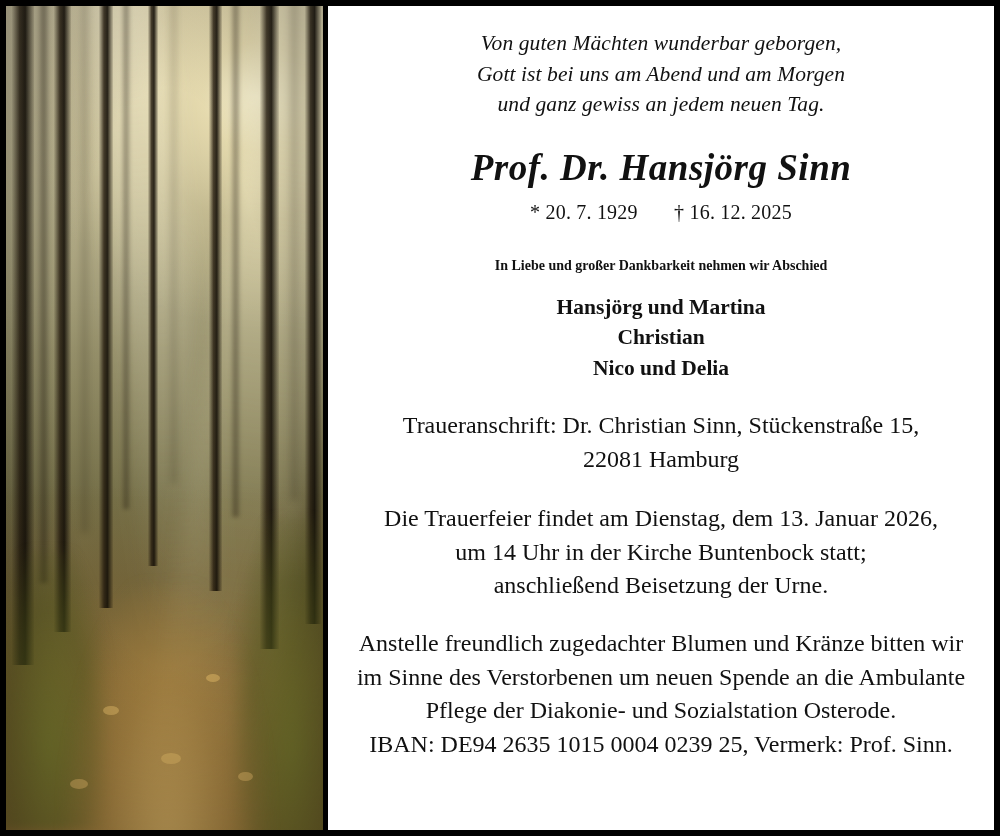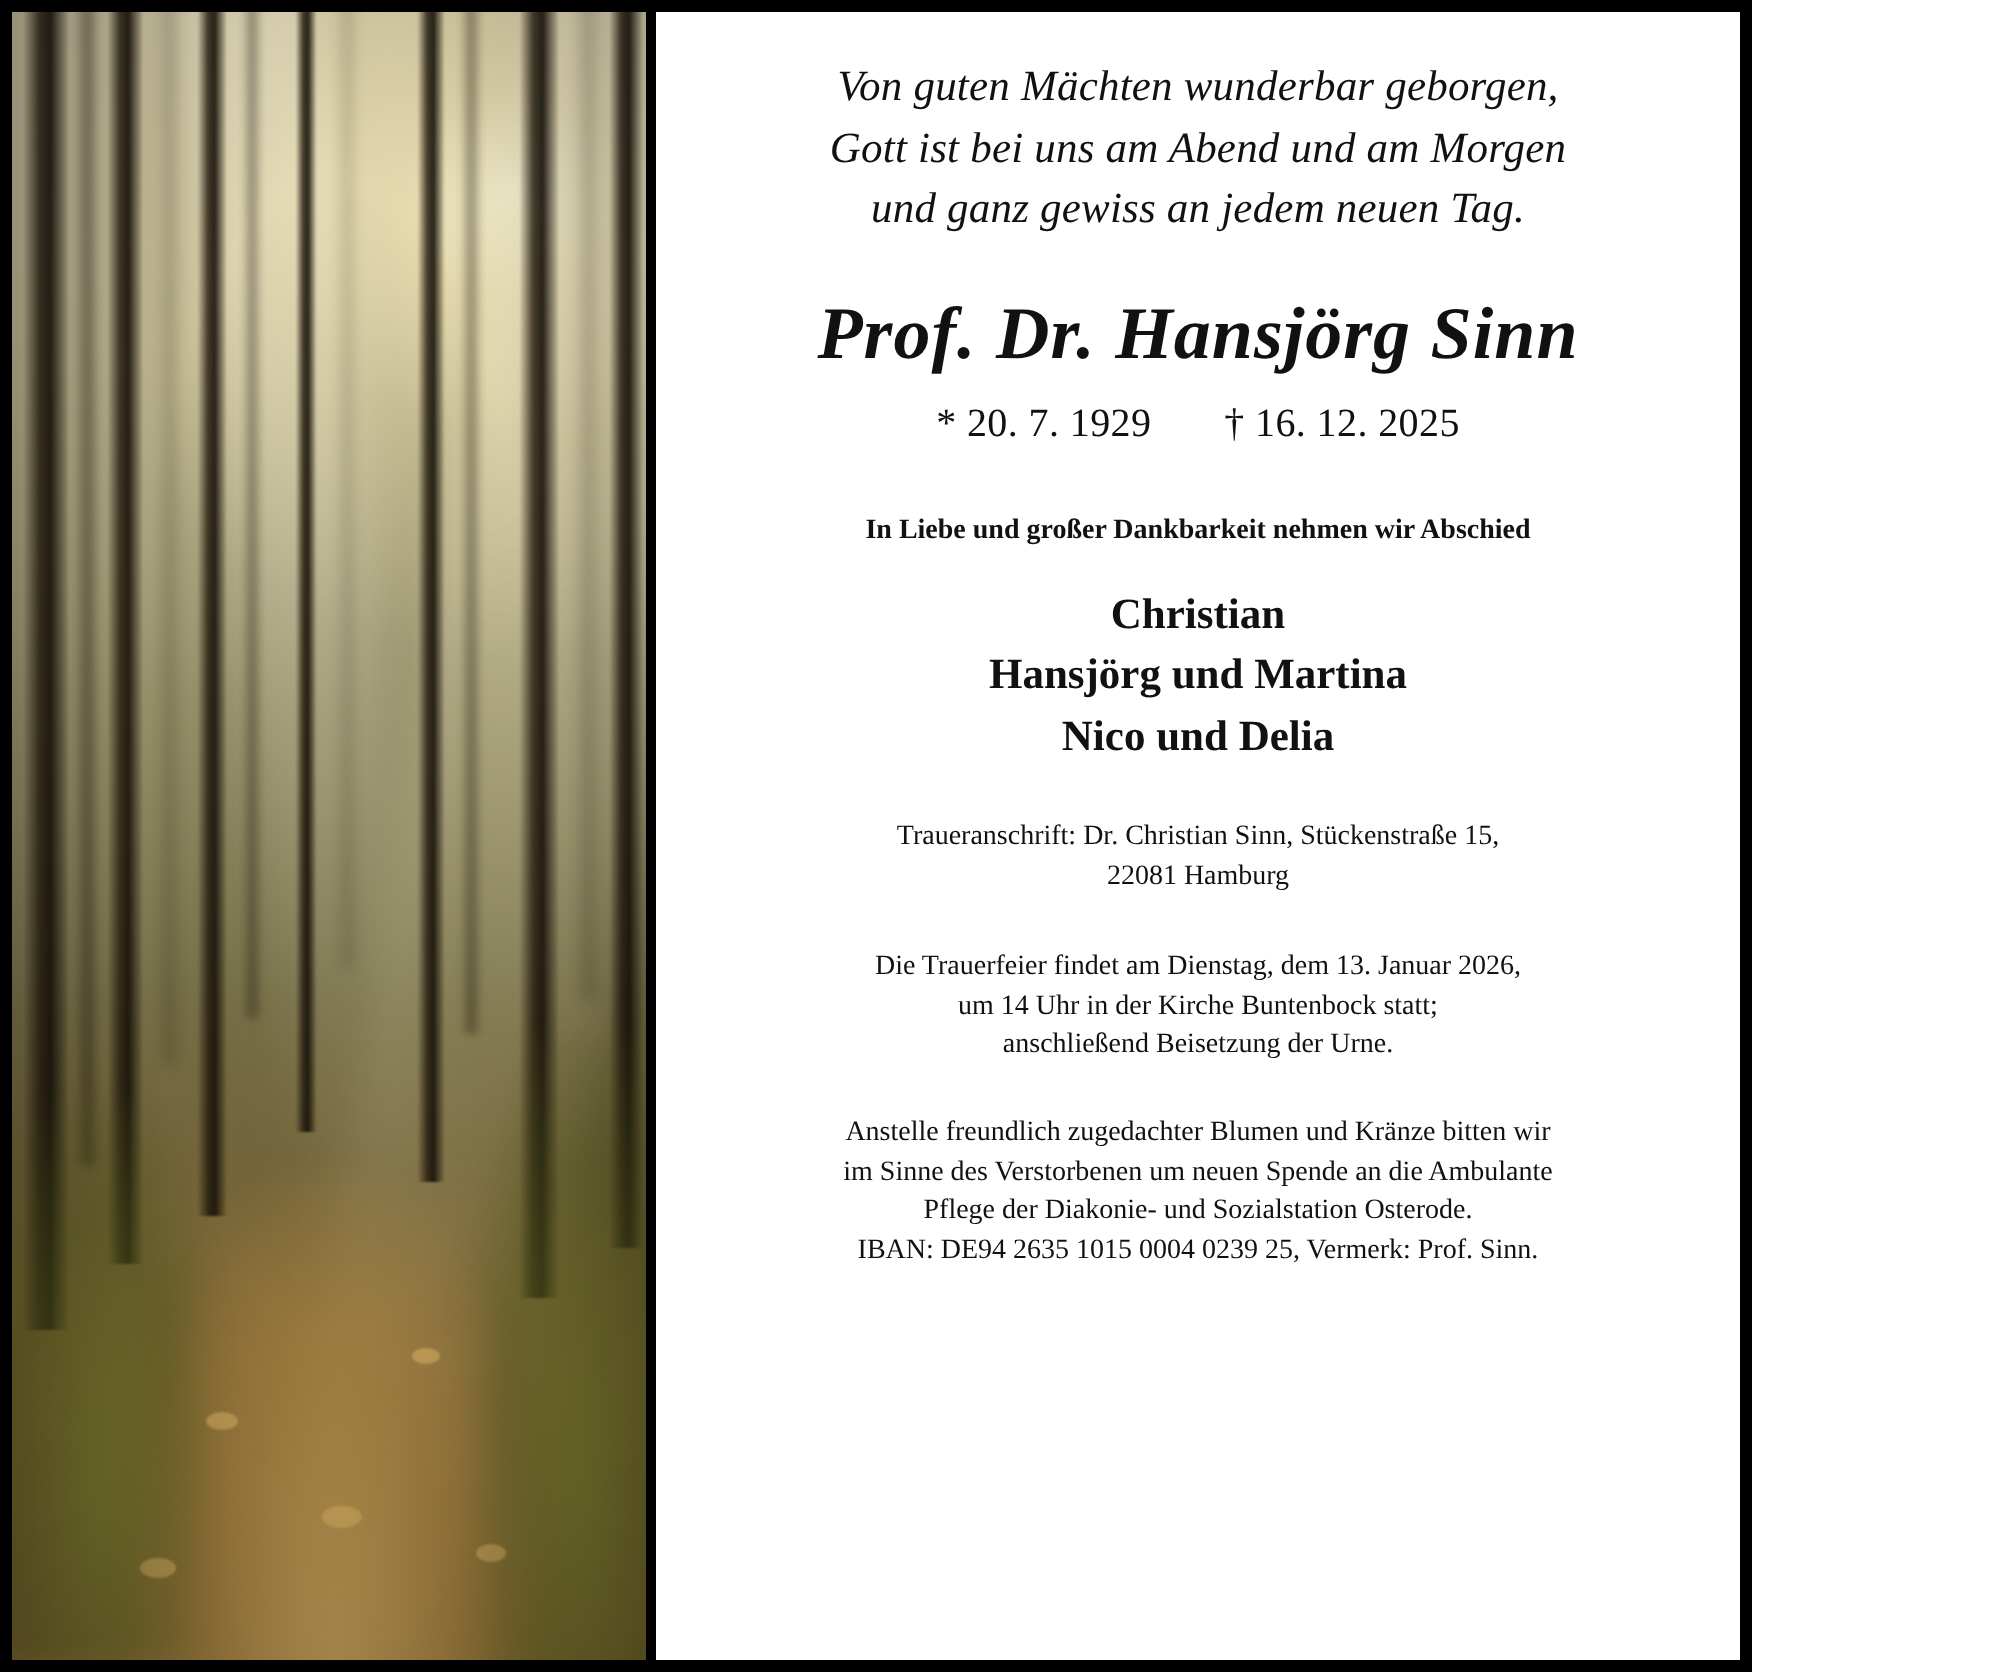--- a/index.html
+++ b/index.html
@@ -4,21 +4,21 @@
 <style>
   * { box-sizing: border-box; margin: 0; padding: 0; }
   html, body {
     width: 1000px;
     height: 836px;
     background: #ffffff;
     font-family: "Liberation Serif", serif;
   }
   #obituary {
     position: relative;
-    width: 876px;
+    width: 1000px;
     height: 836px;
     background: #ffffff;
     border: 6px solid #000000;
     display: flex;
     overflow: hidden;
   }
   
   .photo-panel {
     position: relative;
     width: 322px;
@@ -147,21 +147,21 @@
     font-weight: bold;
   }
   .family {
     margin-top: 18px;
     font-weight: bold;
     font-size: 21.5px;
     line-height: 1.42;
   }
   .block {
     margin-top: 26px;
-    font-size: 14px;
+    font-size: 24px;
     line-height: 1.4;
   }
   .block div { white-space: nowrap; }
   .block.tight { margin-top: 24px; }
   .iban { white-space: nowrap; }
 </style>
 </head>
 <body>
 
 <div id="obituary">
@@ -214,22 +214,22 @@
       <span>*</span>
       <span>20. 7. 1929</span>
       <span class="gap"></span>
       <span>†</span>
       <span>16. 12. 2025</span>
     </div>
 
     <div class="farewell">In Liebe und großer Dankbarkeit nehmen wir Abschied</div>
 
     <div class="family">
+      <div>Hansjörg und Martina</div>
       <div>Christian</div>
-      <div>Hansjörg und Martina</div>
       <div>Nico und Delia</div>
     </div>
 
     <div class="block">
       <div>Traueranschrift: Dr. Christian Sinn, Stückenstraße 15,</div>
       <div>22081 Hamburg</div>
     </div>
 
     <div class="block">
       <div>Die Trauerfeier findet am Dienstag, dem 13. Januar 2026,</div>

